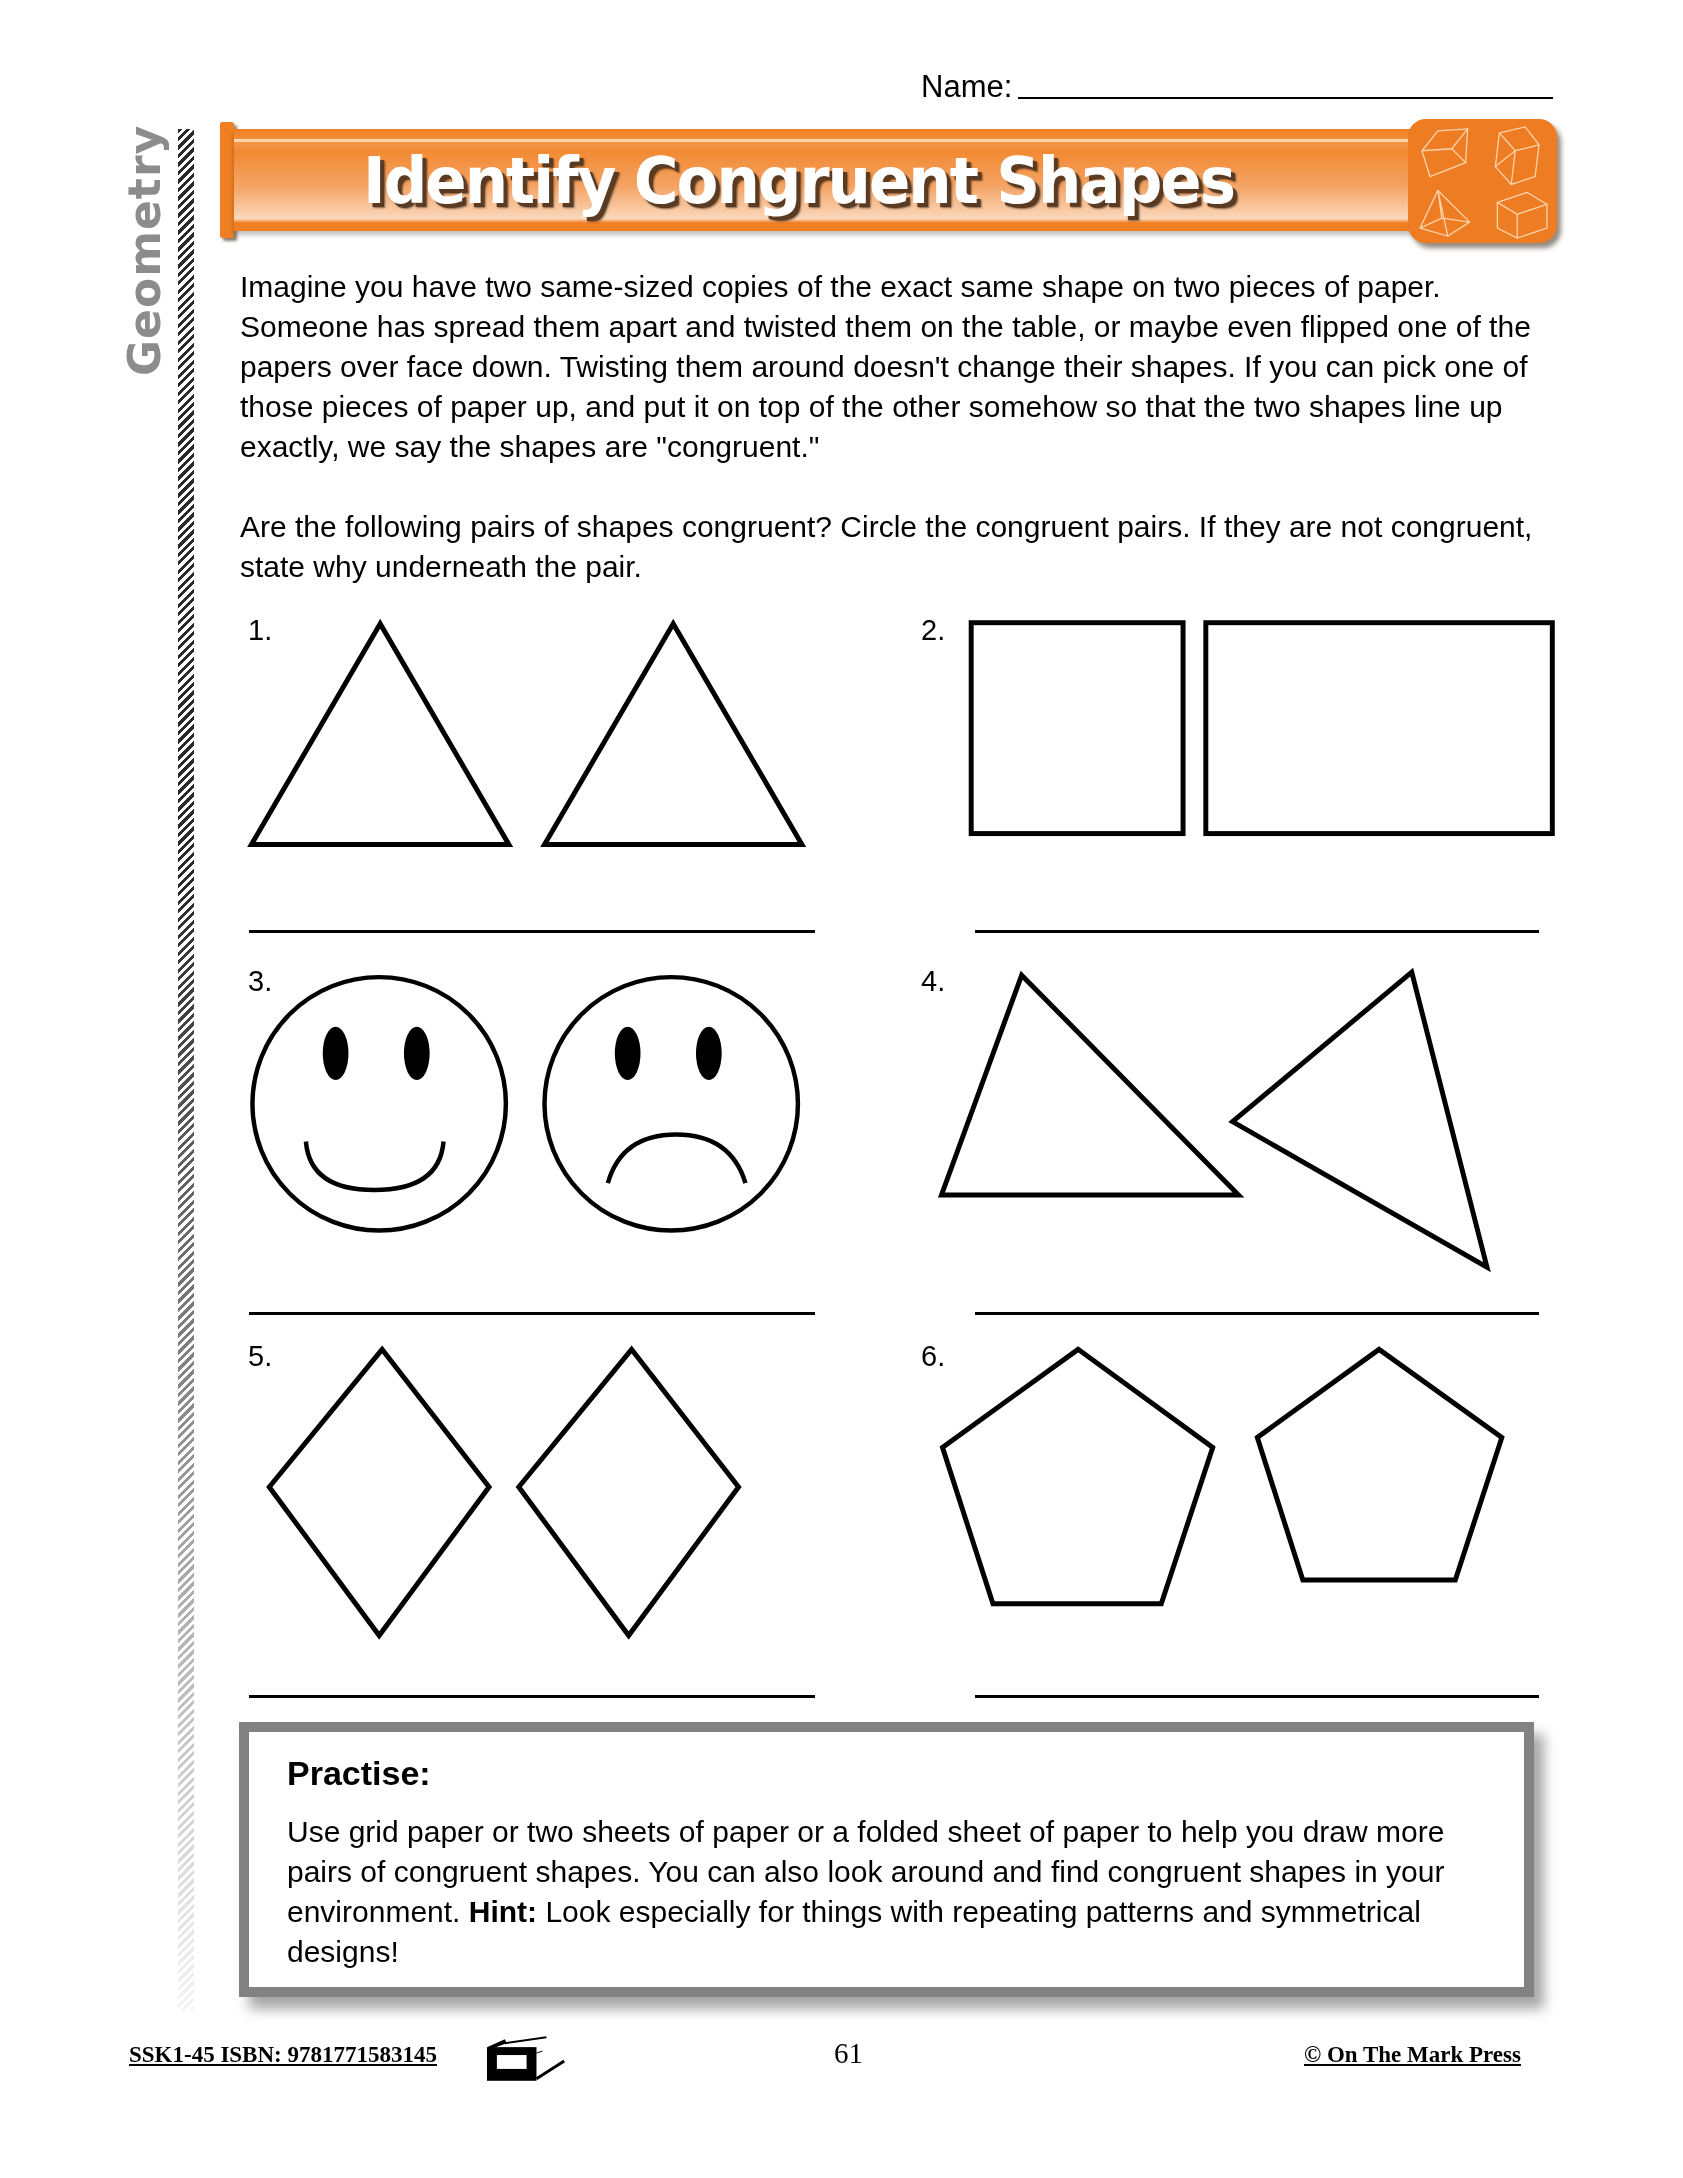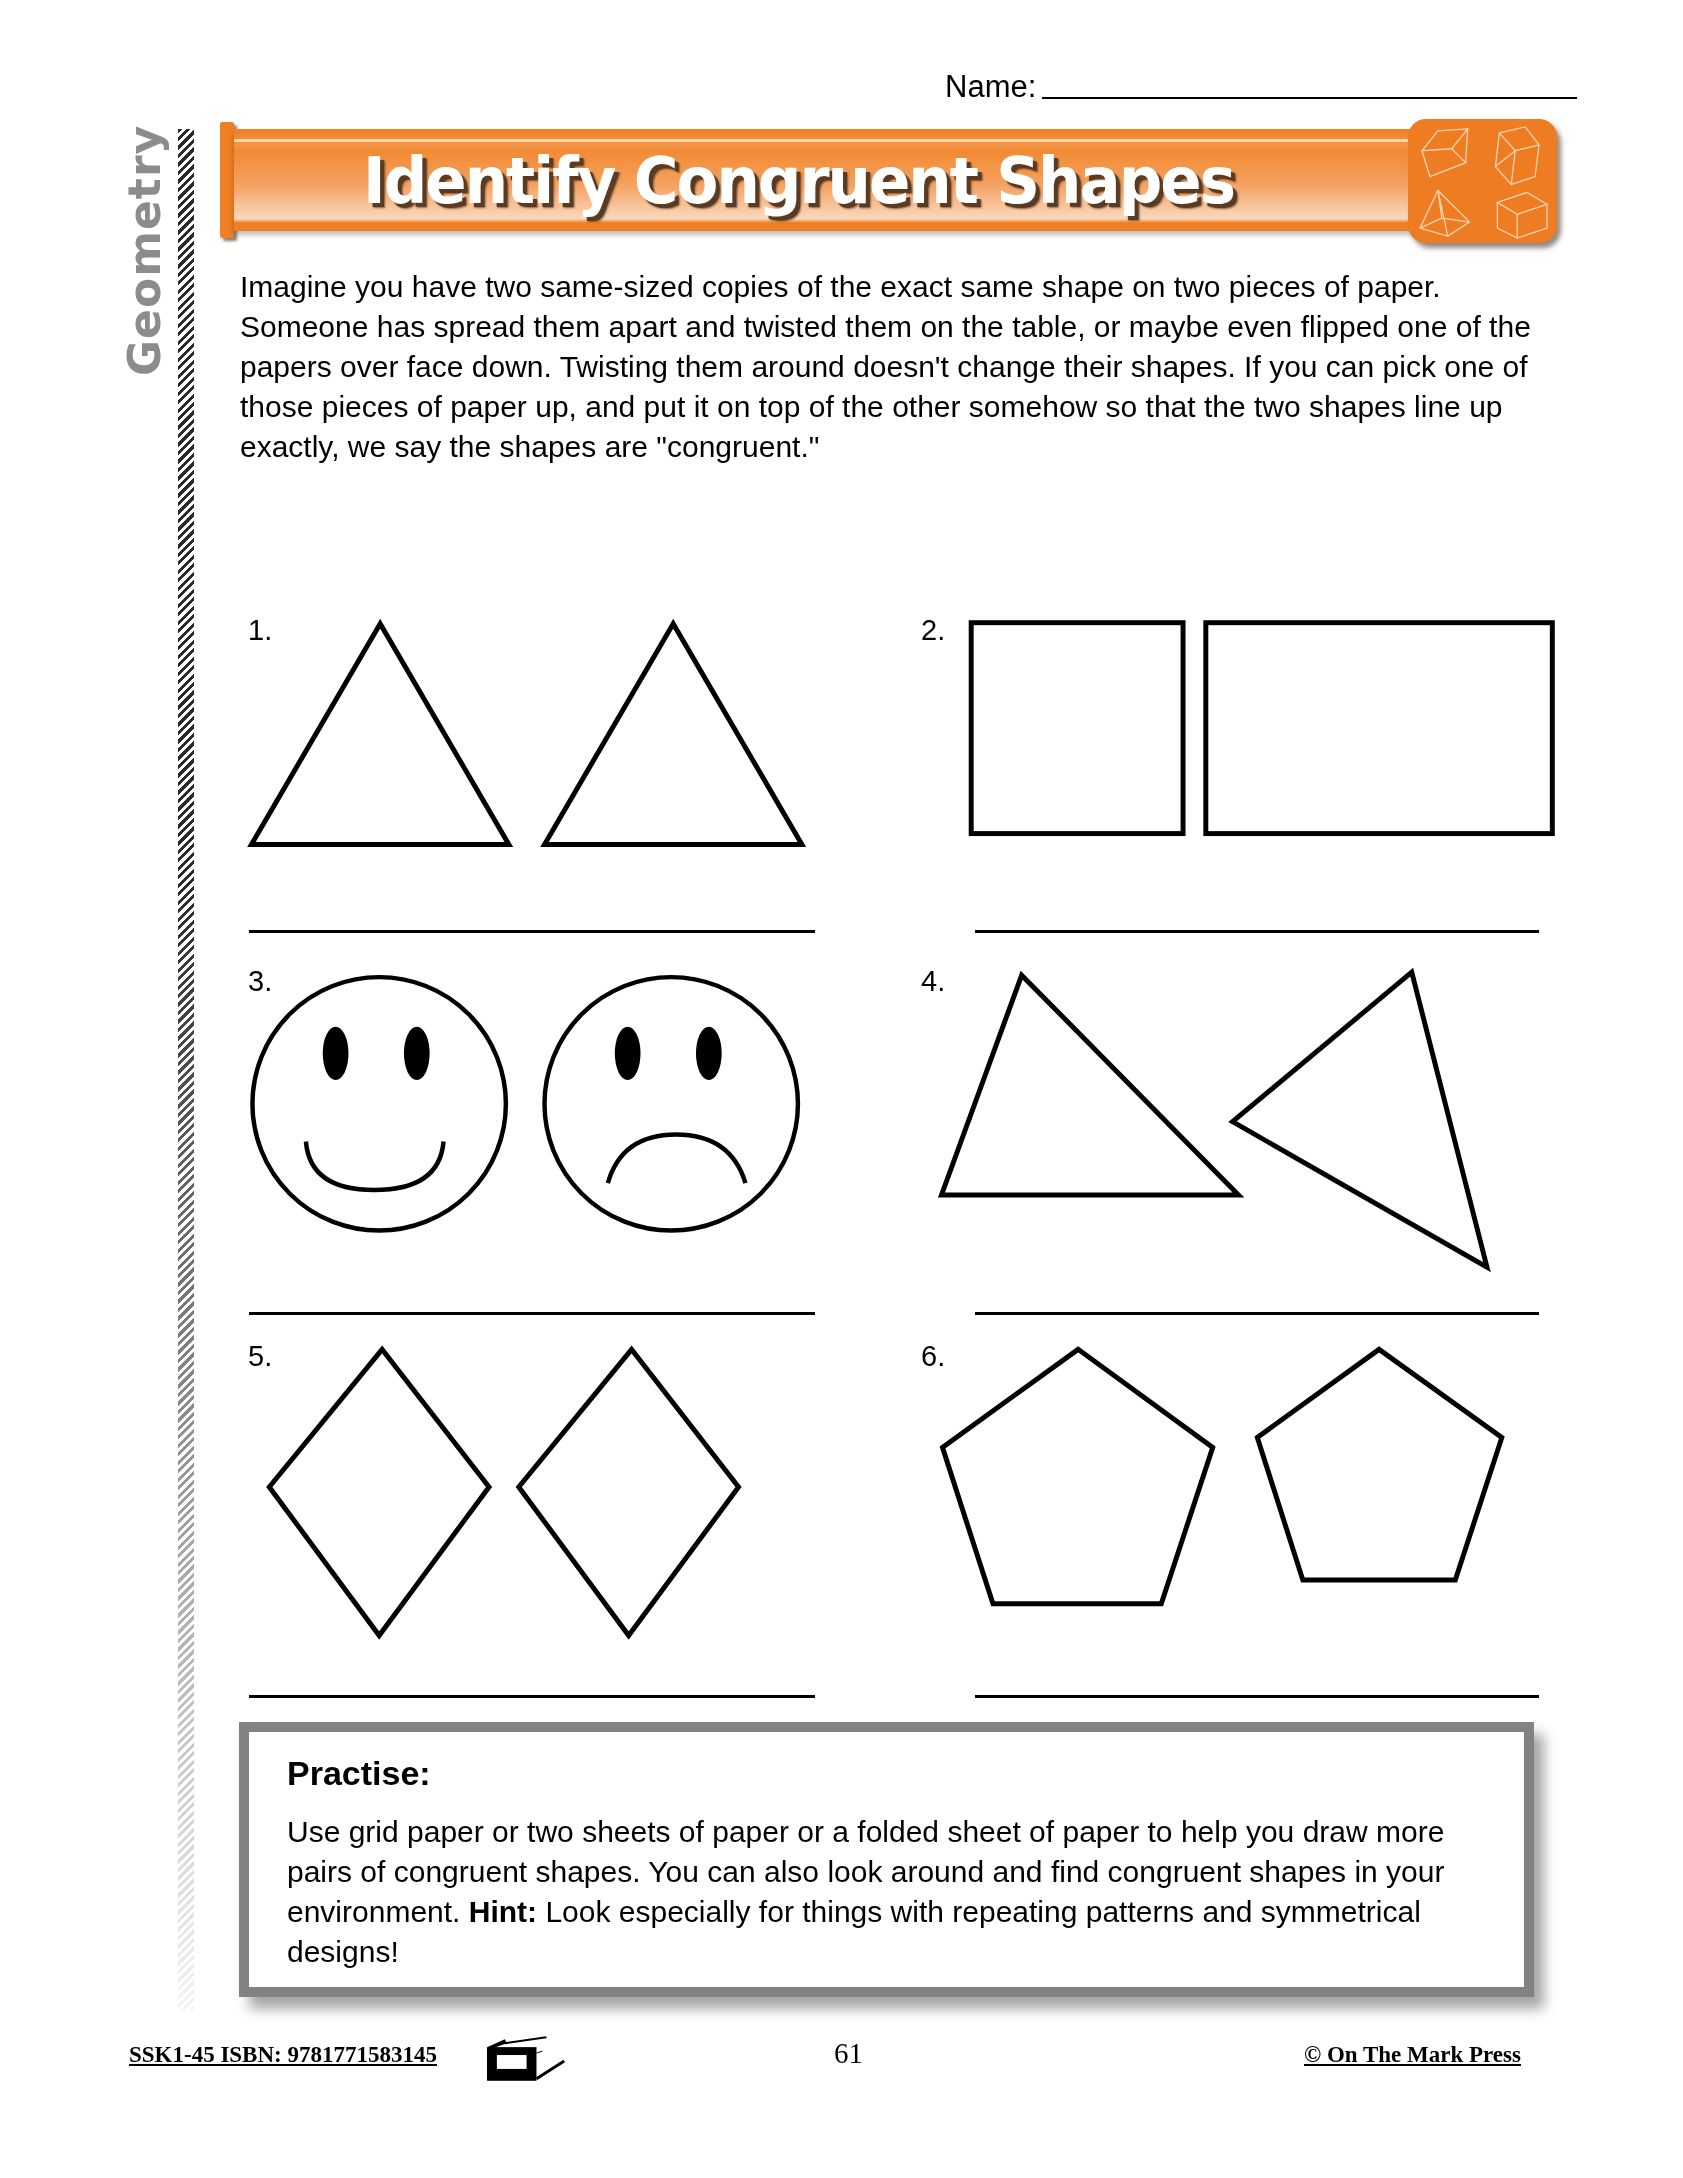--- a/index.html
+++ b/index.html
@@ -17,21 +17,21 @@
             mask-image: linear-gradient(to bottom, #000 0%, #000 40%, rgba(0,0,0,0.35) 80%, rgba(0,0,0,0.05) 100%);
   }
   .side-label {
     position: absolute; left: 119px; top: 376px;
     transform-origin: left top; transform: rotate(-90deg);
     font-family: "DejaVu Sans", sans-serif; font-weight: bold; font-size: 44px;
     color: #8c8c8c; letter-spacing: 1px; white-space: nowrap;
   }
 
   
-  .name-row { position: absolute; left: 945px; top: 71px; display: flex; align-items: flex-end; justify-content: center; }
+  .name-row { position: absolute; left: 921px; top: 71px; display: flex; align-items: flex-end; justify-content: center; }
   .name-label { font-size: 31px; font-family: "Liberation Sans", sans-serif; line-height: 1; }
   .name-line { width: 535px; height: 0; border-bottom: 2px solid #000; margin-left: 6px; margin-bottom: 3px; }
 
   
   .banner-post {
     position: absolute; left: 220px; top: 122px; width: 14px; height: 116px;
     background: #ef7f22; border-radius: 2px; box-shadow: 3px 3px 3px rgba(60,40,20,0.6);
   }
   .banner-bar {
     position: absolute; left: 234px; top: 129px; width: 1188px; height: 102px;
@@ -113,20 +113,21 @@
     <path d="M92 14 L118 8 L132 26 L128 58 L104 66 L88 48 Z M92 14 L108 32 L132 26 M108 32 L104 66 M88 48 L108 32"></path>
 
     <path d="M30 72 L12 110 L40 118 L62 104 Z M30 72 L40 118 M30 72 L34 100 L12 110 M34 100 L62 104"></path>
 
     <path d="M90 84 L120 74 L140 86 L110 96 Z M90 84 L90 110 L110 120 L140 110 L140 86 M110 96 L110 120"></path>
   </svg>
 </div>
 
 <div class="intro">
   <p>Imagine you have two same-sized copies of the exact same shape on two pieces of paper. Someone has spread them apart and twisted them on the table, or maybe even flipped one of the papers over face down. Twisting them around doesn't change their shapes. If you can pick one of those pieces of paper up, and put it on top of the other somehow so that the two shapes line up exactly, we say the shapes are "congruent."</p>
+  <p>Are the following pairs of shapes congruent? Circle the congruent pairs. If they are not congruent, state why underneath the pair.</p>
 </div>
 
 <div class="prob-num" style="left:248px; top:614px;">1.</div>
 <div class="prob-num" style="left:921px; top:614px;">2.</div>
 <div class="prob-num" style="left:248px; top:965px;">3.</div>
 <div class="prob-num" style="left:921px; top:965px;">4.</div>
 <div class="prob-num" style="left:248px; top:1340px;">5.</div>
 <div class="prob-num" style="left:921px; top:1340px;">6.</div>
 
 <svg class="shapes" width="1683" height="2178" viewBox="0 0 1700 2200" fill="none" stroke="#000" stroke-width="5" stroke-linejoin="miter">

